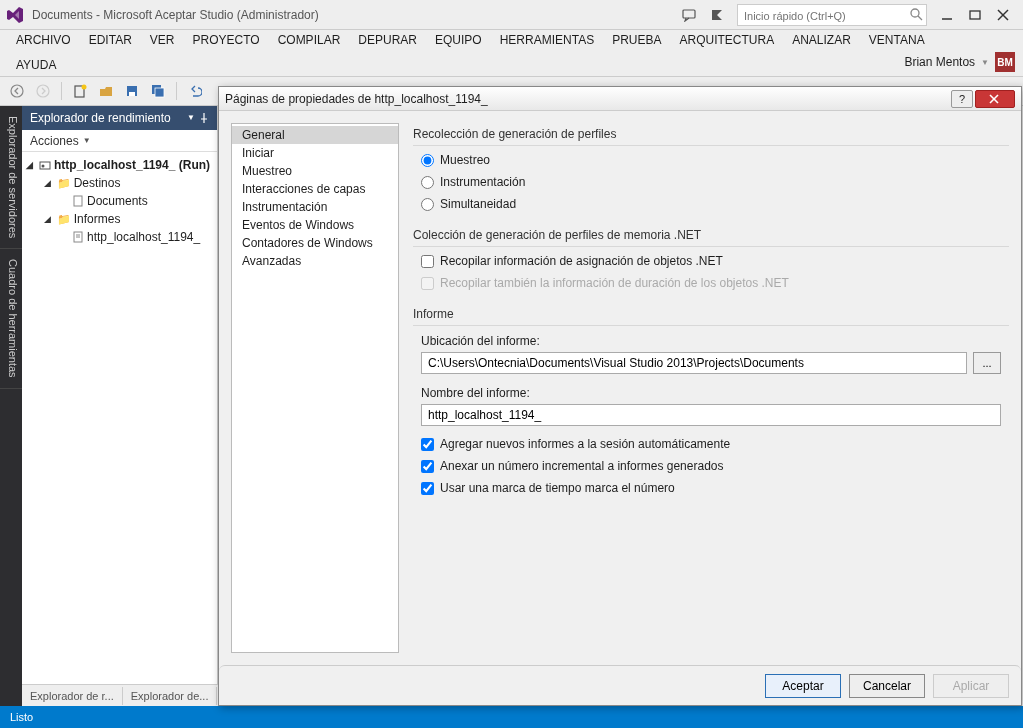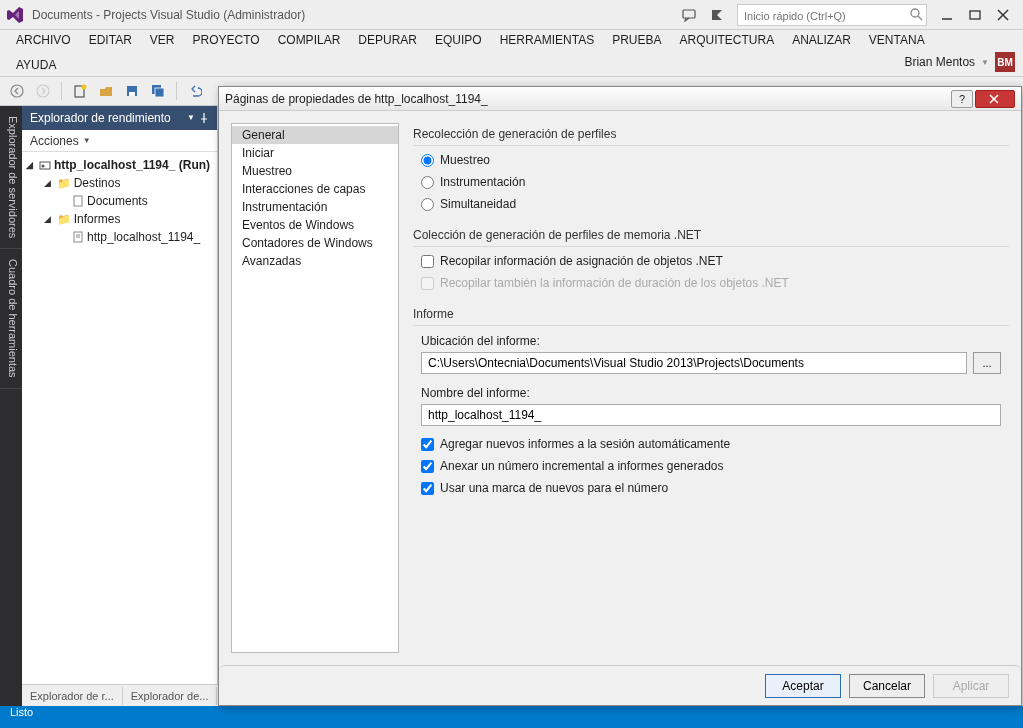--- a/index.html
+++ b/index.html
@@ -43,21 +43,21 @@
 .tree-indent1 { padding-left: 22px; }
 .tree-indent2 { padding-left: 40px; margin-left: 10px; }
 .tri { font-size: 9px; color: #333; display: inline-block; width: 10px; }
 .folder-icon { color: #d9a441; font-size: 11px; }
 
 
 .bottom-tabs { position: absolute; bottom: 22px; left: 22px; height: 22px; background: #eee; display: flex; align-items: center; border-top: 1px solid #ccc; width: 196px; }
 .bottom-tab { padding: 3px 8px; font-size: 11px; color: #555; border-right: 1px solid #ccc; cursor: pointer; white-space: nowrap; overflow: hidden; }
 
 
-.statusbar { position: absolute; bottom: 0; left: 0; right: 0; height: 22px; background: #007acc; color: #fff; display: flex; align-items: flex-start; padding: 0 10px; font-size: 11px; }
+.statusbar { position: absolute; bottom: 0; left: 0; right: 0; height: 22px; background: #007acc; color: #fff; display: flex; align-items: center; padding: 0 10px; font-size: 11px; }
 
 
 .dialog-backdrop { position: absolute; left: 218px; top: 86px; width: 804px; height: 620px; background: #f0f0f0; border: 1px solid #888; box-shadow: 2px 2px 8px rgba(0,0,0,0.3); display: flex; flex-direction: column; }
 .dialog-title { height: 24px; background: linear-gradient(#fff, #e8e8e8); border-bottom: 1px solid #ccc; display: flex; align-items: center; padding: 0 6px; font-size: 12px; }
 .dialog-title .spacer { flex: 1; }
 .dialog-title .dlg-btn { width: 22px; height: 18px; border: 1px solid #999; margin-left: 2px; display: flex; align-items: center; justify-content: center; font-size: 11px; cursor: pointer; background: #eee; border-radius: 2px; }
 .dialog-title .dlg-close { background: #c93636; color: #fff; border-color: #a02020; width: 40px; }
 
 .dialog-body { flex: 1; display: flex; padding: 12px; gap: 14px; }
 .category-list { width: 168px; border: 1px solid #bbb; background: #fff; padding: 2px 0; }
@@ -85,21 +85,21 @@
 </head>
 <body>
 
 <div class="titlebar">
   <span class="vs-icon">
     <svg viewBox="0 0 18 18" width="18" height="18">
         <path fill="#68217a" d="M13 1l4 2v12l-4 2-6-6-4 3-2-1V5l2-1 4 3 6-6z"></path>
         <path fill="#fff" d="M13 5v8l-4-4 4-4z" opacity="0.4"></path>
       </svg>
   </span>
-  <span class="title">Documents - Projects Visual Studio (Administrador)</span>
+  <span class="title">Documents - Microsoft Aceptar Studio (Administrador)</span>
   <span class="spacer"></span>
   <span class="tb-icon">
       <svg width="14" height="14" viewBox="0 0 14 14">
         <rect x="1" y="2" width="12" height="8" rx="1" fill="none" stroke="#555" stroke-width="1.2"></rect>
         <path d="M4 10l-1 3 4-3" fill="none" stroke="#555" stroke-width="1.2"></path>
       </svg>
     </span>
   <span class="tb-icon">
       <svg width="12" height="12" viewBox="0 0 12 12">
         <path d="M1 1h10L6 6l5 5H1z" fill="#555"></path>
@@ -340,21 +340,21 @@
       <div class="opt-row">
         <input type="checkbox" checked="" style="">
         <span>Agregar nuevos informes a la sesión automáticamente</span>
       </div>
       <div class="opt-row">
         <input type="checkbox" checked="" style="">
         <span>Anexar un número incremental a informes generados</span>
       </div>
       <div class="opt-row">
         <input type="checkbox" checked="" style="">
-        <span>Usar una marca de nuevos para el número</span>
+        <span>Usar una marca de tiempo marca el número</span>
       </div>
     </div>
   </div>
 
   <div class="dialog-buttons">
     <button class="dlg-button primary">Aceptar</button>
     <button class="dlg-button">Cancelar</button>
     <button class="dlg-button" disabled="">Aplicar</button>
   </div>
 </div>

